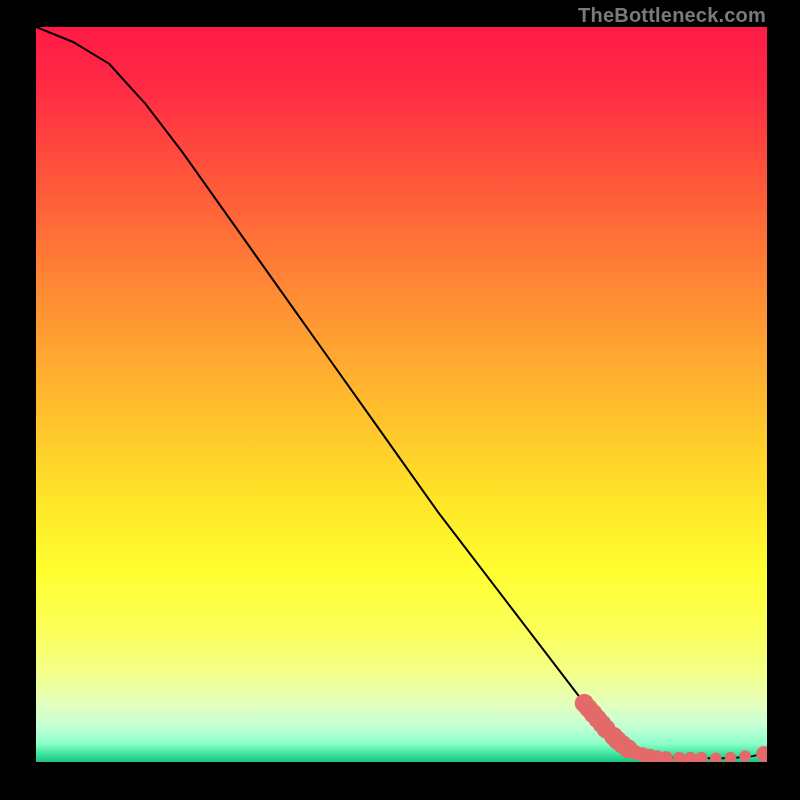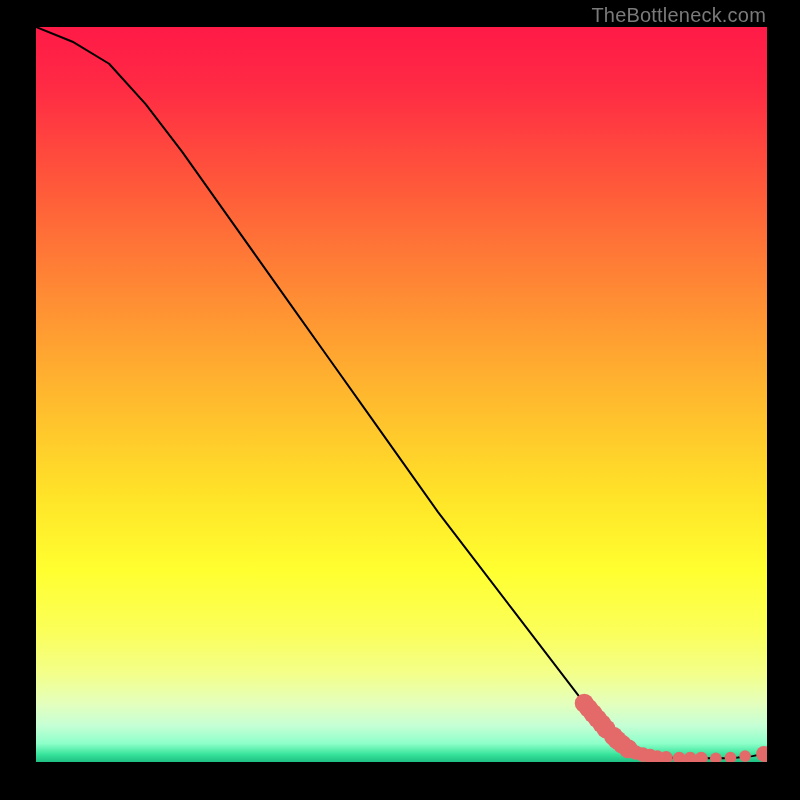--- a/index.html
+++ b/index.html
@@ -47,21 +47,21 @@
   .svg-layer {
     position: absolute;
     inset: 0;
   }
   .attribution {
     position: absolute;
     top: 4px;
     right: 34px;
     font-family: Arial, Helvetica, sans-serif;
     font-size: 20px;
-    font-weight: 400;
+    font-weight: 700;
     color: #7a7a7a;
     letter-spacing: 0.2px;
   }
 </style>
 </head>
 <body>
 
 <div class="stage">
   <div class="plot">
     <div class="gradient"></div>

